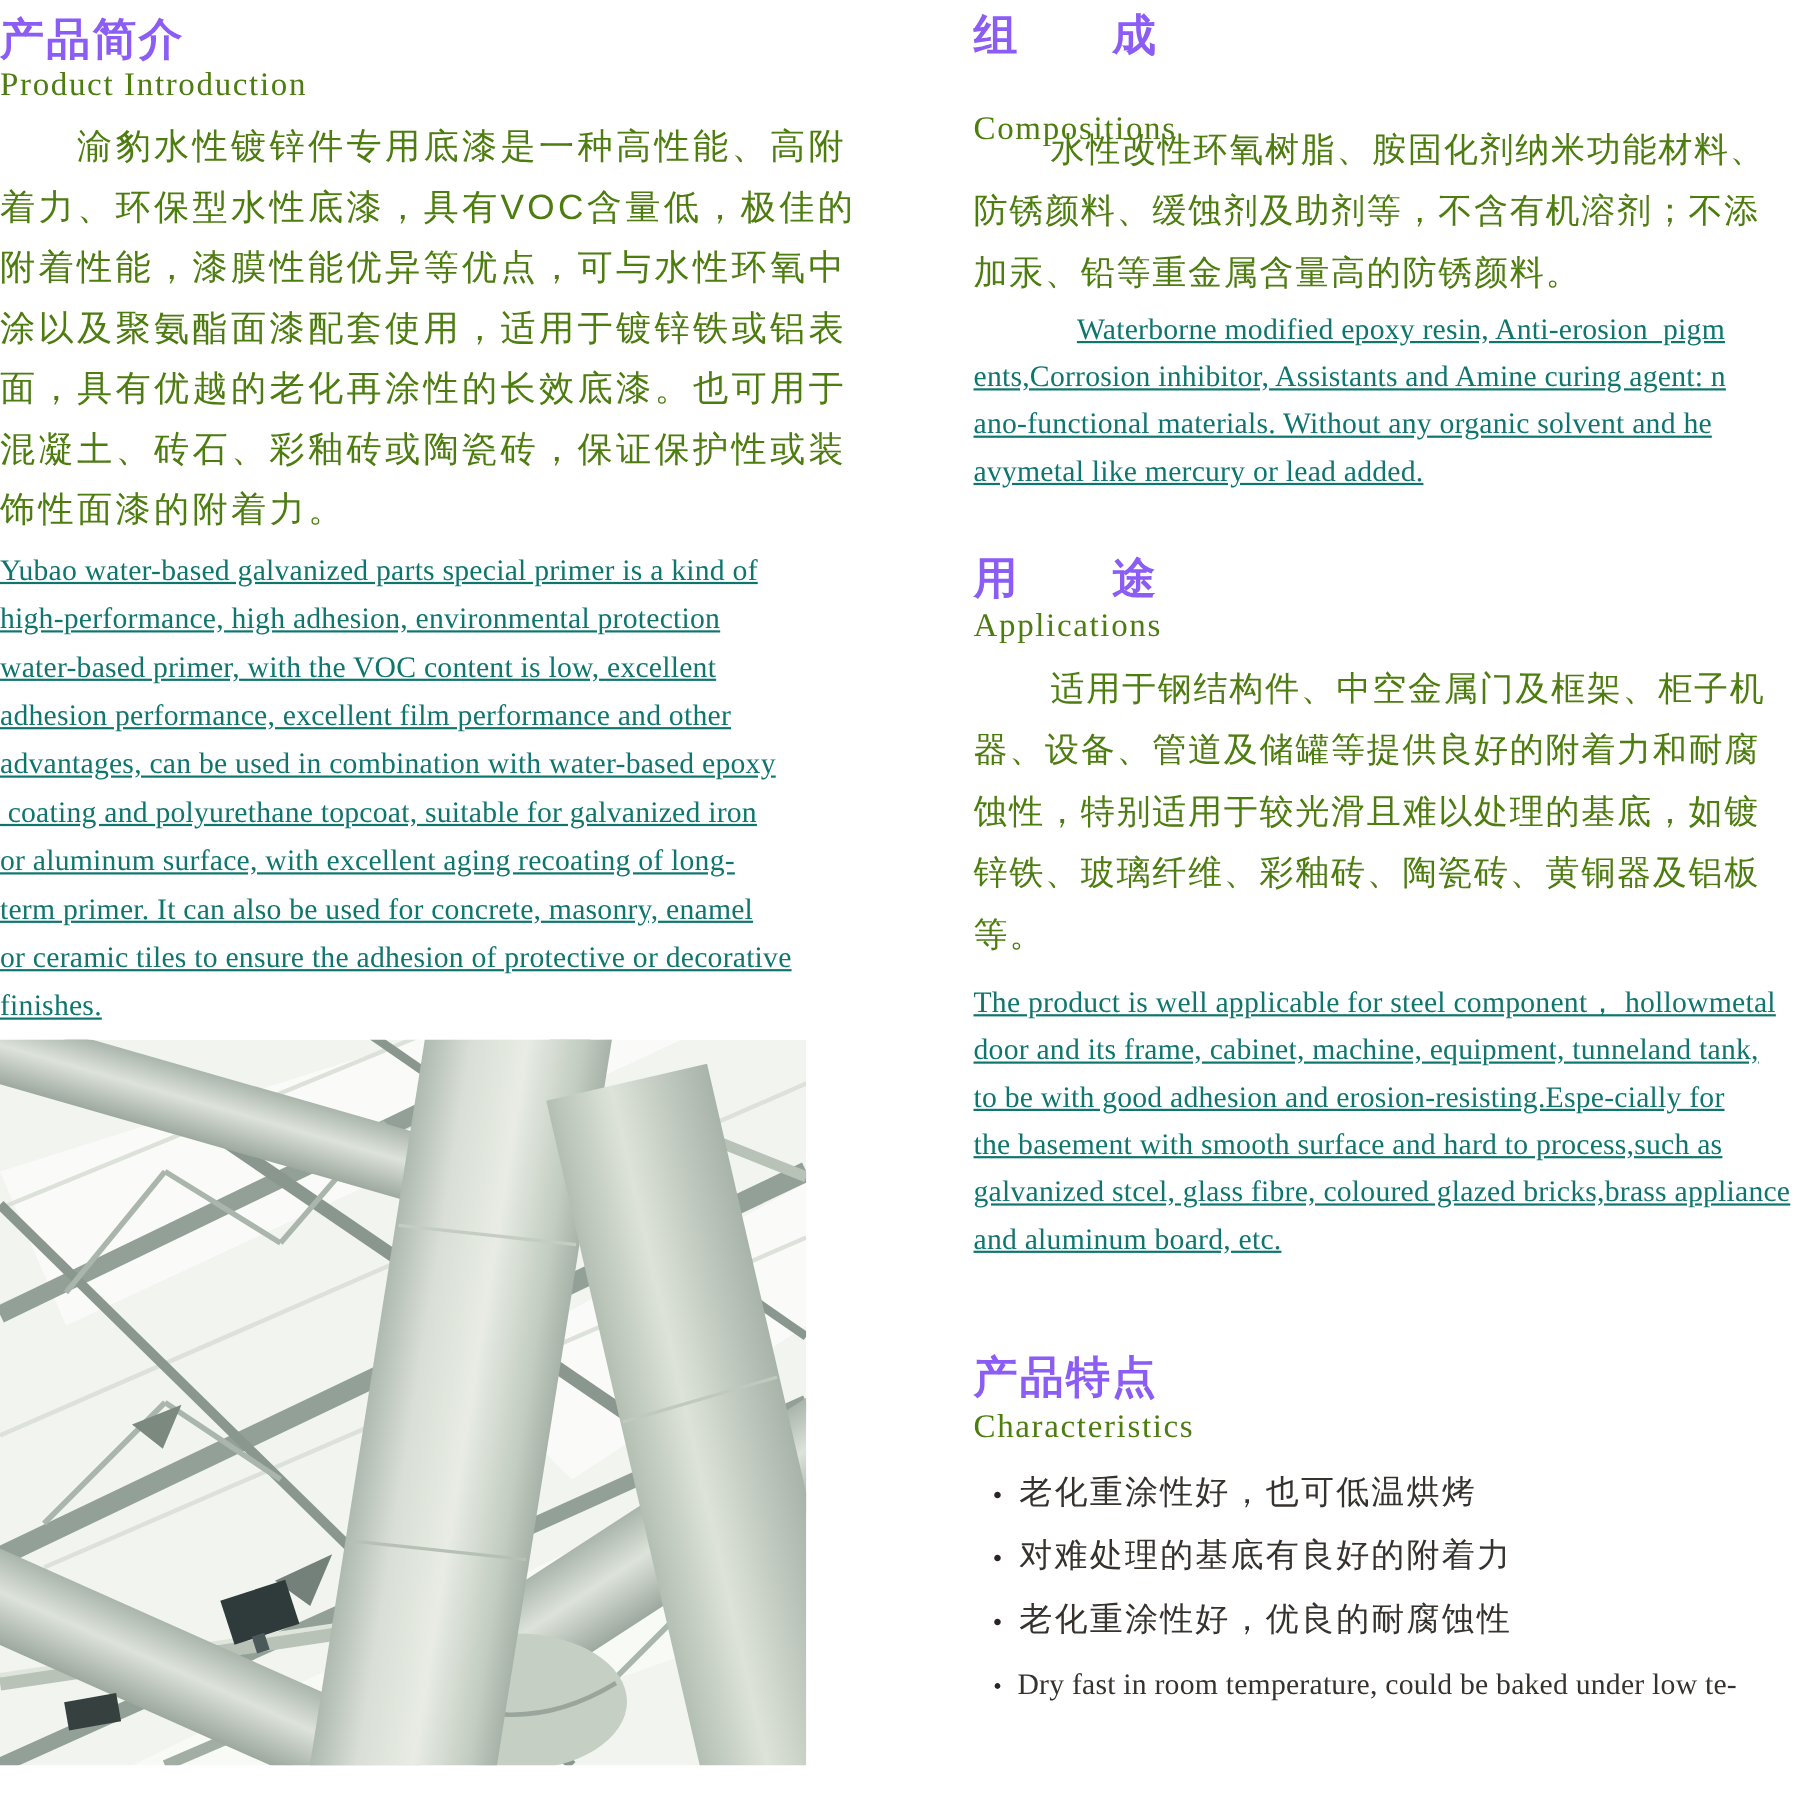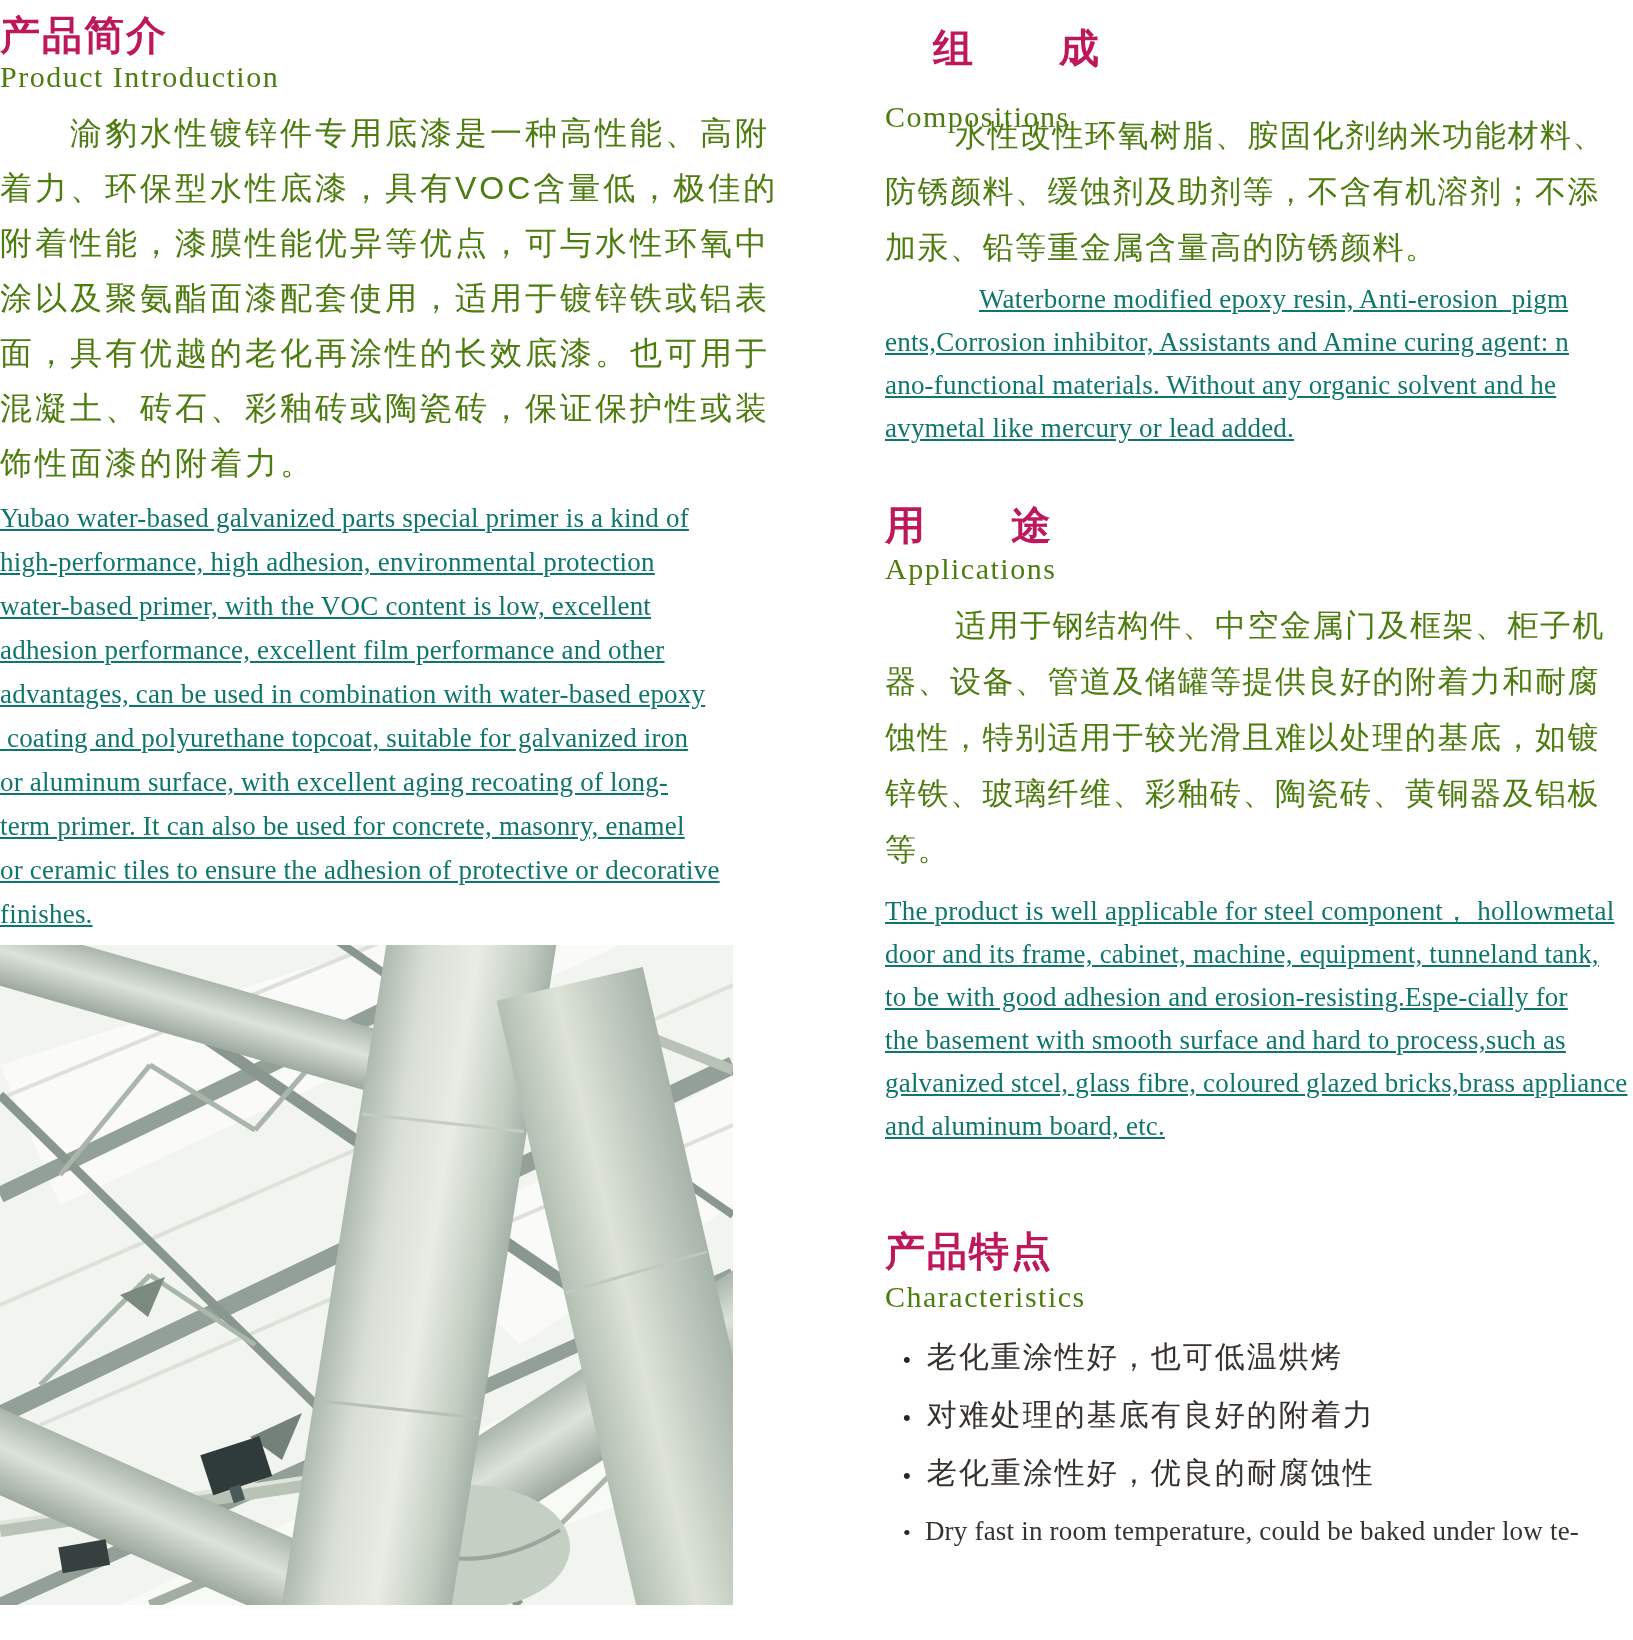--- a/index.html
+++ b/index.html
@@ -6,21 +6,21 @@
   body{width:1633px;height:1640px;overflow:hidden;
        font-family:"Liberation Sans",sans-serif;color:#262220;}
   .page{position:relative;width:1633px;height:1640px;background:#ffffff;}
 
   .col{position:absolute;top:0;}
   .col-left{left:0;width:733px;}
   .col-right{left:885px;width:715px;}
 
   .abs{position:absolute;left:0;}
 
-  .h-zh{font-size:40px;font-weight:bold;letter-spacing:2px;color:#be185d;
+  .h-zh{font-size:40px;font-weight:bold;letter-spacing:2px;color:#8b5cf6;
         font-family:"Liberation Sans",sans-serif;white-space:pre;}
   .h-en{font-family:"Liberation Serif","DejaVu Serif",serif;font-size:30px;
         letter-spacing:1.5px;color:#4d7c0f;white-space:pre;}
 
   .para-zh{white-space:pre;font-size:32px;letter-spacing:3px;line-height:55px;
            color:#4d7c0f;font-weight:400;text-indent:70px;}
   .para-en{font-family:"Liberation Serif","DejaVu Serif",serif;white-space:pre;
            font-size:27px;line-height:44px;letter-spacing:0.2px;color:#0f766e;text-decoration:underline;}
 
   .col-right .para-zh{font-size:31px;letter-spacing:1.5px;line-height:56px;text-indent:70px;}
@@ -166,21 +166,21 @@
         </g>
         <g transform="rotate(-10 85 610)">
           <rect x="60" y="598" width="48" height="26" fill="#36413f"></rect>
         </g>
       </svg>
     </div>
   </div>
 
   <div class="col col-right">
 
-    <div class="abs h-zh" style="top:21px;margin-left:48px;">组　　成</div>
+    <div class="abs h-zh" style="top:4px;">组　　成</div>
     <div class="abs h-en" style="top:60px;margin-top:40px;">Compositions</div>
     <div class="abs para-zh" style="top:108px;">水性改性环氧树脂、胺固化剂纳米功能材料、
 防锈颜料、缓蚀剂及助剂等，不含有机溶剂；不添
 加汞、铅等重金属含量高的防锈颜料。</div>
     <div class="abs para-en indented" style="top:278px;">Waterborne modified epoxy resin, Anti-erosion  pigm
 ents,Corrosion inhibitor, Assistants and Amine curing agent: n
 ano-functional materials. Without any organic solvent and he
 avymetal like mercury or lead added.</div>
 
     <div class="abs h-zh" style="top:498px;">用　　途</div>

